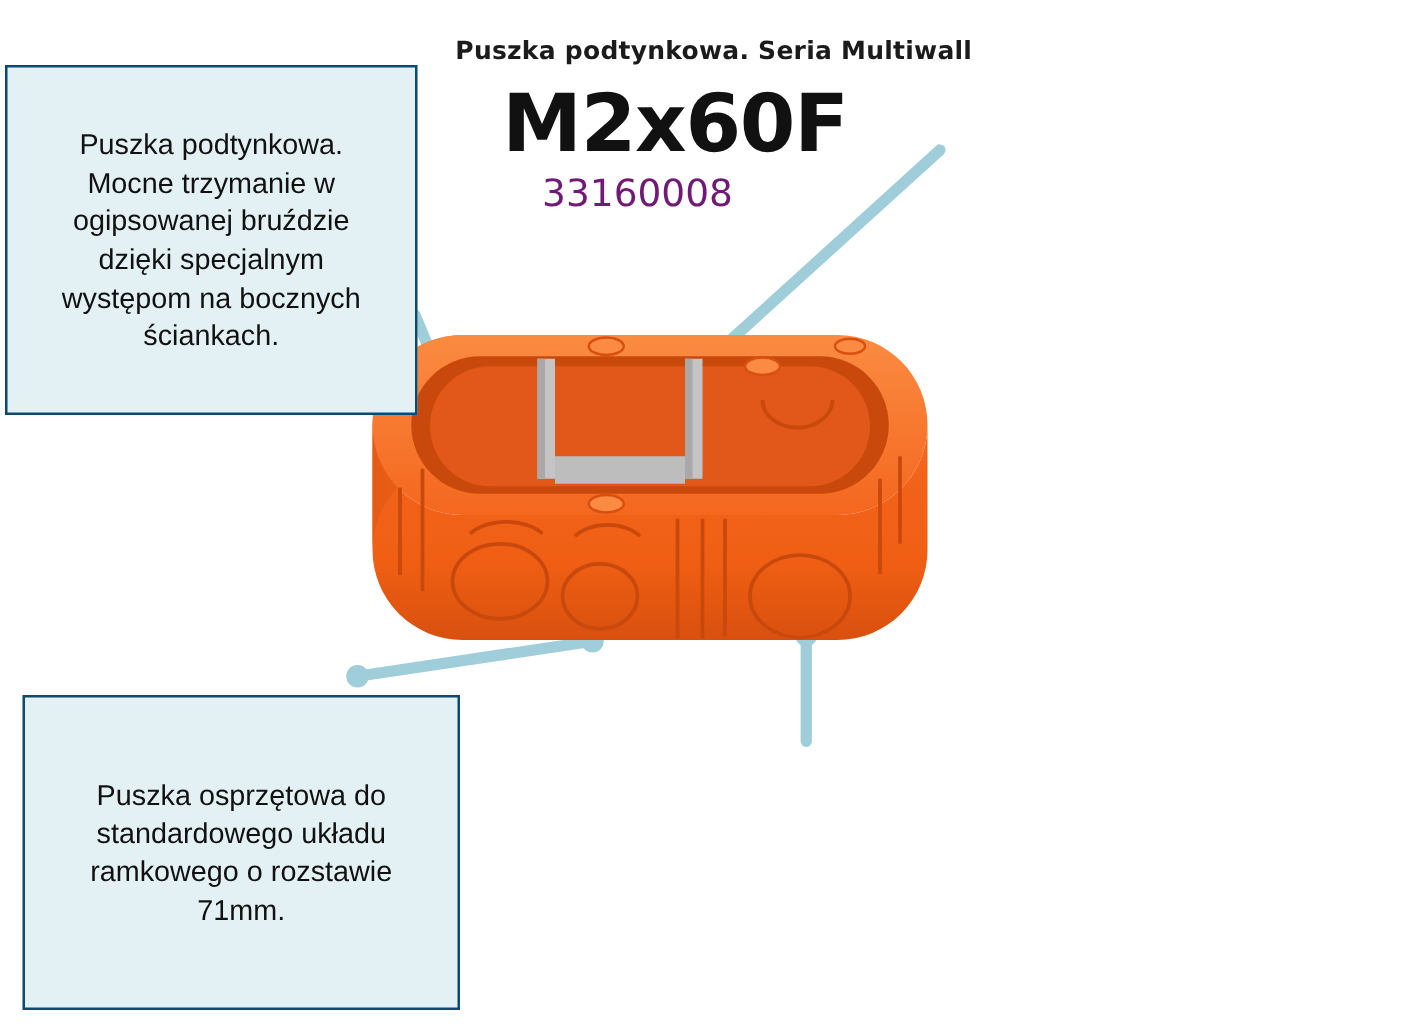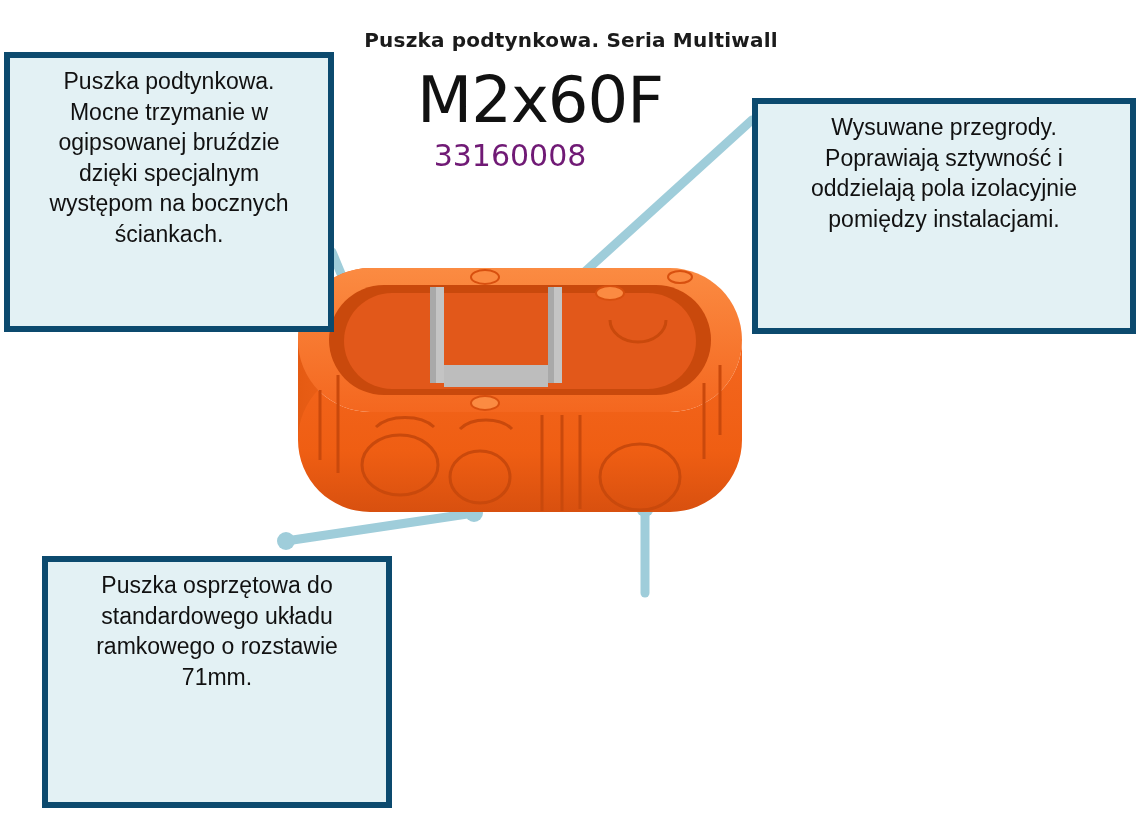--- a/index.html
+++ b/index.html
@@ -33,21 +33,21 @@
     letter-spacing: 0.2px;
   }
   .model-code {
     position: absolute;
     left: 300px;
     top: 68px;
     width: 480px;
     text-align: center;
     font-family: "DejaVu Sans", sans-serif;
     font-size: 64px;
-    font-weight: normal;
+    font-weight: bold;
     color: #111111;
     line-height: 1;
     letter-spacing: -1px;
   }
   .article-number {
     position: absolute;
     left: 300px;
     top: 138px;
     width: 420px;
     text-align: center;
@@ -55,35 +55,36 @@
     font-size: 30px;
     font-weight: normal;
     color: #701a75;
   }
 
   
   .callout {
     position: absolute;
     box-sizing: border-box;
     background: #e3f1f4;
-    border: 6px solid #0c4a6e;
+    border: 2px solid #0c4a6e;
     color: #111111;
     font-family: "Liberation Sans", sans-serif;
     font-size: 23px;
     line-height: 1.33;
     text-align: center;
     display: flex;
+    align-items: center;
     justify-content: center;
     padding: 8px 12px;
   }
   .callout span { display: block; width: 100%; white-space: pre-line; }
 
   #callout-top-left   { left: 4px;   top: 52px;  width: 330px; height: 280px; }
   #callout-top-right  { left: 752px; top: 98px;  width: 384px; height: 236px; }
-  #callout-bottom-left{ left: 18px;  top: 556px; width: 350px; height: 252px; margin-left: 24px; }
+  #callout-bottom-left{ left: 18px;  top: 556px; width: 350px; height: 252px; }
   #callout-bottom-right{left: 650px; top: 572px; width: 382px; height: 240px; }
 
   
   .leader-svg {
     position: absolute;
     left: 0;
     top: 0;
     width: 1142px;
     height: 820px;
     pointer-events: none;
@@ -190,26 +191,20 @@
   </svg>
 
   <div class="callout" id="callout-top-left">
     <span>Puszka podtynkowa.
 Mocne trzymanie w
 ogipsowanej bruździe
 dzięki specjalnym
 występom na bocznych
 ściankach.</span>
   </div>
-  <div class="callout" id="callout-top-right">
-    <span>Wysuwane przegrody.
-Poprawiają sztywność i
-oddzielają pola izolacyjnie
-pomiędzy instalacjami.</span>
-  </div>
   <div class="callout" id="callout-bottom-left">
     <span>Puszka osprzętowa do
 standardowego układu
 ramkowego o rozstawie
 71mm.</span>
   </div>
 
 </div>
 
 </body></html>

